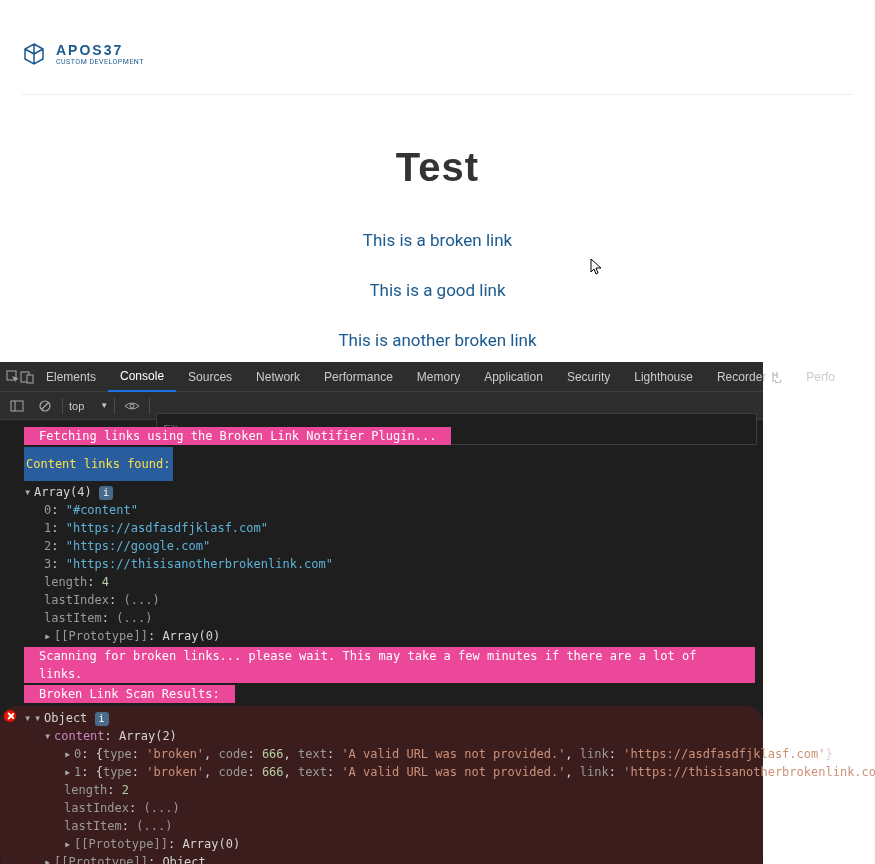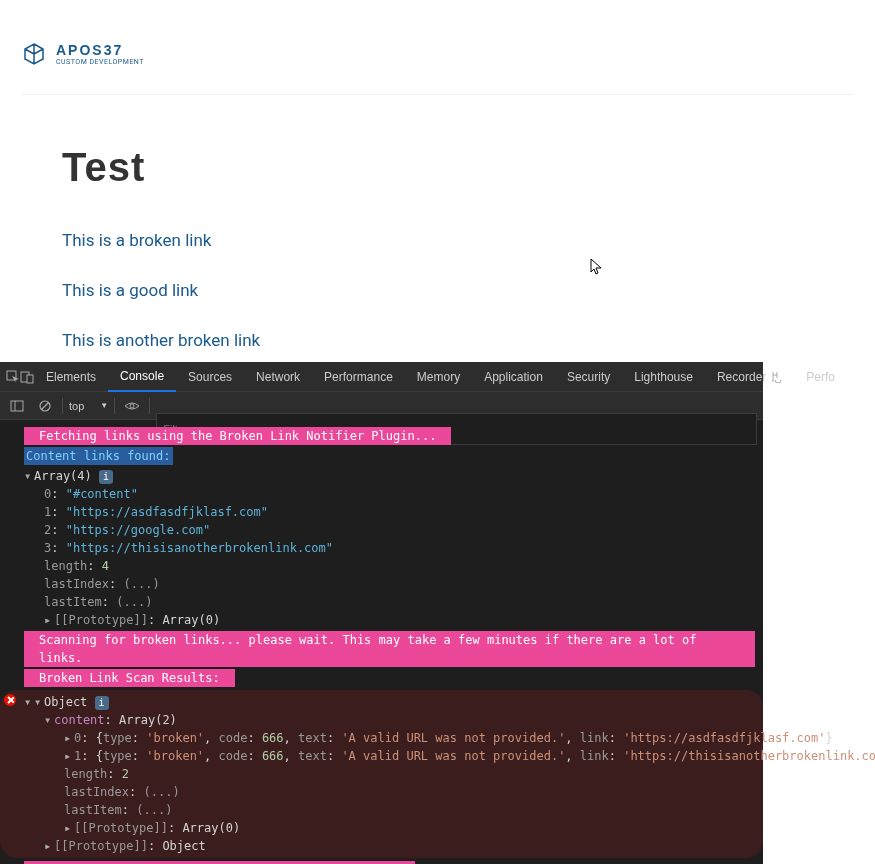--- a/index.html
+++ b/index.html
@@ -6,21 +6,21 @@
 body { font-family: -apple-system, BlinkMacSystemFont, 'Segoe UI', Roboto, sans-serif; width: 875px; height: 864px; overflow: hidden; background: #fff; }
 
 
 .page-header { padding: 18px 22px; margin-top: 24px; }
 .logo-wrap { display: flex; align-items: center; gap: 10px; }
 .logo-cube { width: 24px; height: 24px; }
 .logo-text { display: flex; flex-direction: column; line-height: 1; }
 .logo-name { font-family: 'Arial Black', sans-serif; font-size: 14px; font-weight: 900; letter-spacing: 2px; color: #1b5a8f; }
 .logo-tag { font-size: 7px; letter-spacing: 0.5px; color: #1b5a8f; margin-top: 2px; text-align: center; }
 
-.page-body { padding: 0 22px; margin-top: 10px; }
+.page-body { padding: 0 22px; margin-top: 10px; text-align: center; }
 .content-card { background: #fff; padding: 50px 40px 40px 40px; min-height: 280px; border-top: 1px solid #eee; }
 .page-title { font-family: 'Arial Black', sans-serif; font-size: 40px; font-weight: 900; letter-spacing: 1px; color: #333; margin-bottom: 40px; }
 .page-link { display: block; color: #1b5a8f; font-size: 17px; margin-bottom: 30px; text-decoration: none; cursor: pointer; }
 
 .cursor { position: absolute; left: 590px; top: 258px; width: 14px; height: 18px; pointer-events: none; }
 
 
 .devtools { position: absolute; left: 0; top: 362px; width: 763px; height: 502px; background: #1e1e1e; color: #d4d4d4; font-family: Menlo, Consolas, monospace; font-size: 12px; }
 
 
@@ -35,21 +35,21 @@
 .dt-sep { width: 1px; height: 16px; background: #4a4a4a; }
 .dt-context { display: flex; align-items: center; gap: 16px; color: #ccc; font-size: 11px; cursor: pointer; font-family: -apple-system, sans-serif; }
 .dt-filter { flex: 1; }
 .dt-filter input { width: 100%; background: #1e1e1e; border: 1px solid #3c3c3c; color: #ccc; padding: 15px 6px; font-size: 11px; height: 20px; margin-top: 47px; }
 
 
 .dt-console { padding: 6px 8px; line-height: 1.5; }
 .msg-row { padding: 1px 0 1px 16px; }
 .msg-plain { color: #d4d4d4; }
 .msg-hl { background: #ec4899; color: #fff; padding: 0 15px; display: inline-block; }
-.msg-hl-green { background: #2a5d9e; color: #7dd3fc; padding: 0 2px; display: inline-block; }
+.msg-hl-green { background: #2a5d9e; color: #fde047; padding: 8px 2px; display: inline-block; }
 
 .tree { padding-left: 20px; }
 .tree-line { white-space: pre; }
 .caret { display: inline-block; width: 10px; color: #aaa; cursor: pointer; }
 .caret::before { content: '▸'; }
 .caret.open::before { content: '▾'; }
 .k-gray { color: #9a9a9a; }
 .k-purple { color: #c586c0; }
 .k-idx { color: #9a9a9a; }
 .k-str { color: #5db3d9; }

